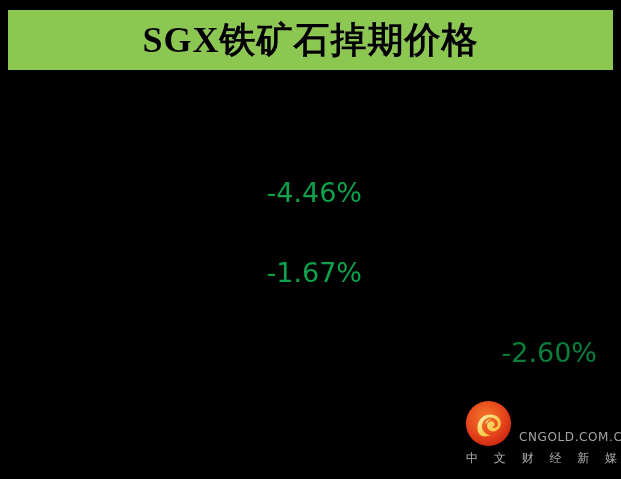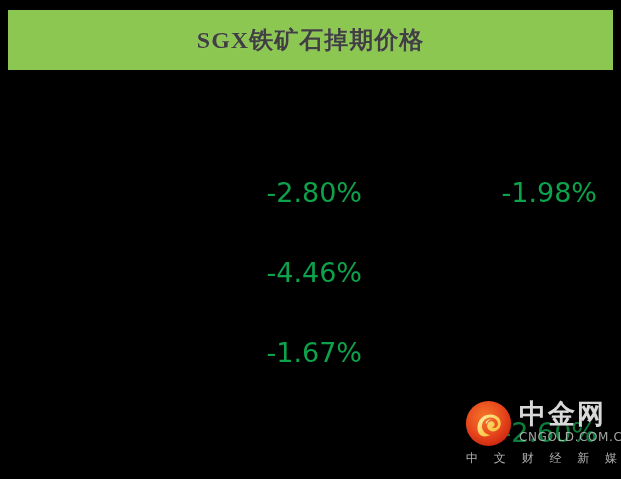--- a/index.html
+++ b/index.html
@@ -26,23 +26,23 @@
     top: 10px;
     width: 605px;
     height: 60px;
     background: #8cc751;
     display: flex;
     align-items: center;
     justify-content: center;
   }
 
   #header-title {
-    color: #404040;
+    color: #000000;
     font-family: "Liberation Serif", "DejaVu Serif", serif;
-    font-size: 24px;
+    font-size: 36px;
     font-weight: bold;
     letter-spacing: 1px;
     line-height: 1;
     white-space: nowrap;
     text-shadow: 0 0 1px rgba(255,255,255,0.35);
   }
 
   
   #data-grid {
     position: absolute;
@@ -143,24 +143,20 @@
 <body>
 
 <div id="screen">
 
   <div id="header-banner">
     <div id="header-title">SGX铁矿石掉期价格</div>
   </div>
 
   <div id="data-grid">
 
-    <div class="data-row">
-      <div class="pct-value pct-col-left">-2.80%</div>
-      <div class="pct-value pct-col-right">-1.98%</div>
-    </div>
 
     <div class="data-row">
       <div class="pct-value pct-col-left">-4.46%</div>
     </div>
 
     <div class="data-row">
       <div class="pct-value pct-col-left">-1.67%</div>
     </div>
 
     <div class="data-row">
@@ -187,20 +183,19 @@
       <circle cx="50" cy="50" r="48" fill="url(#logoGrad)"></circle>
       <path d="M30 72 C22 58, 28 38, 46 32 C62 27, 78 37, 76 52
                C74 64, 62 70, 53 65 C46 61, 45 52, 51 47
                C56 43, 63 46, 63 52 C63 56, 60 58, 57 57
                C61 62, 69 59, 70 52 C71 42, 60 35, 50 38
                C38 41, 33 54, 38 64 C41 70, 47 74, 54 75
                C44 79, 34 78, 30 72 Z" fill="url(#swirlGrad)"></path>
       <path d="M44 50 C44 44, 50 40, 56 42 C50 42, 47 46, 47 50 Z" fill="#fff6cf" opacity="0.85"></path>
     </svg>
 
-    <div id="watermark-brand">中金网</div>
 
     <div id="watermark-domain">CNGOLD.COM.CN</div>
 
     <div id="watermark-tagline">中 文 财 经 新 媒 体</div>
   </div>
 
 </div>
 
 </body></html>

